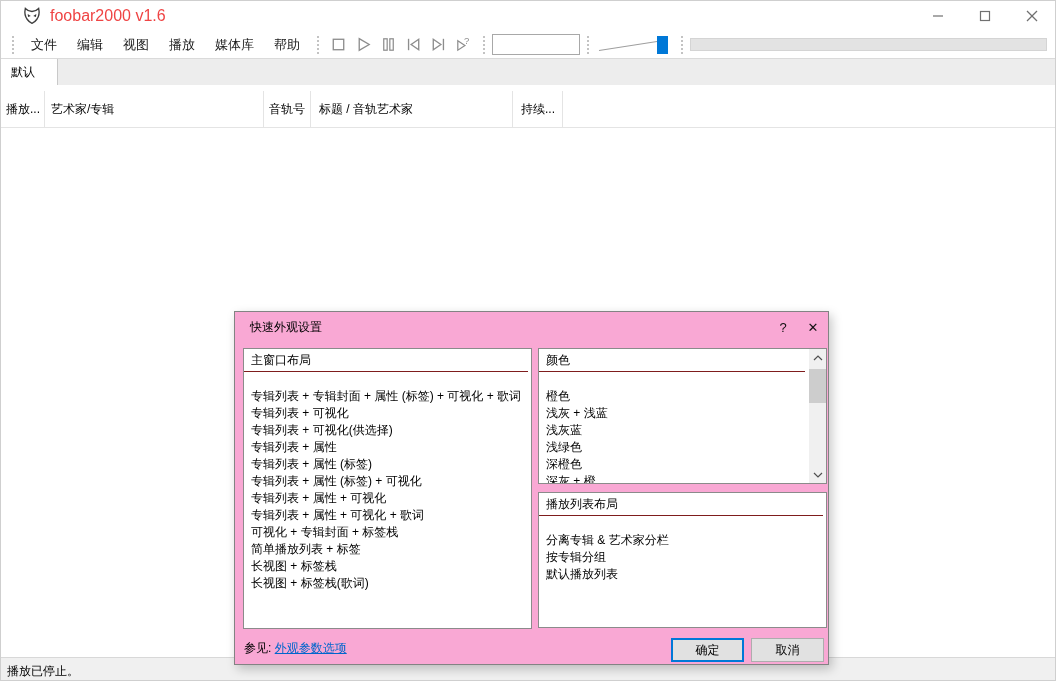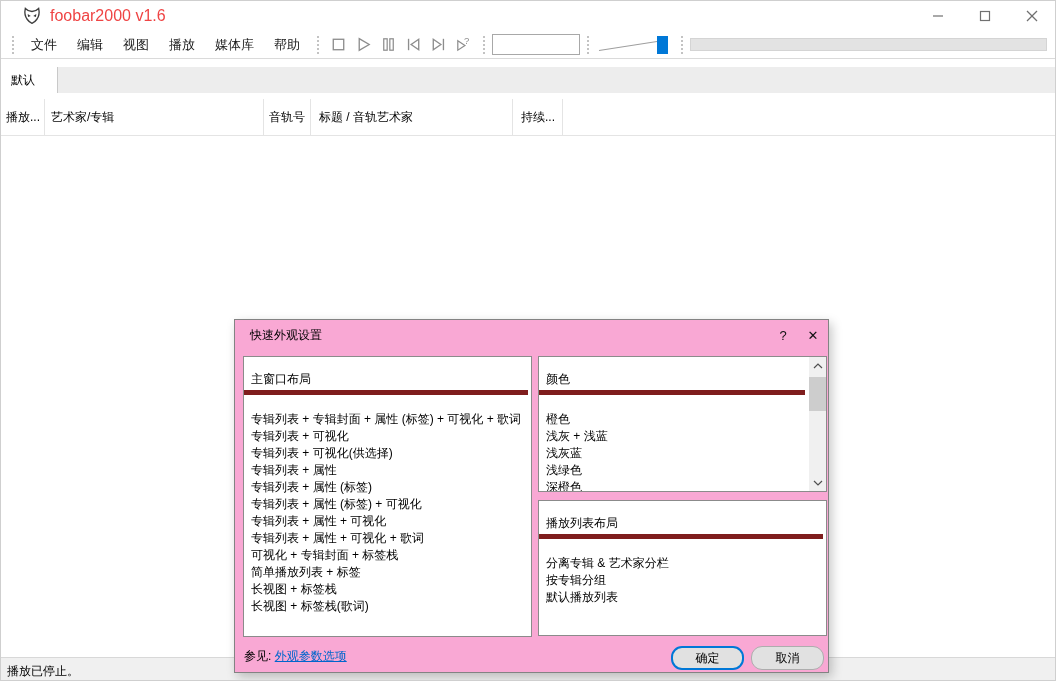--- a/index.html
+++ b/index.html
@@ -23,21 +23,21 @@
   .menubar { display:flex; height:28px; align-items:center; }
   .menu-item { padding:0 10px; font-size:13px; color:#1b1b1b; height:28px; display:flex; align-items:center; }
   .transport { display:flex; align-items:center; }
   .t-btn { width:25px; height:24px; display:flex; align-items:center; justify-content:center; }
   .search-box { width:88px; height:21px; border:1px solid #a8a8a8; background:#fff;
                 font-size:12px; padding:0 4px; outline:none; }
   .volume { width:78px; height:24px; display:flex; align-items:center; }
   .seekbar { flex:1 1 auto; height:13px; margin:0 8px 0 0; background:#e3e3e3; border:1px solid #d4d4d4; }
 
   
-  .tabrow { height:26px; background:#ededed; display:flex; align-items:stretch; flex:0 0 auto;margin-top:8px; }
+  .tabrow { height:26px; background:#ededed; display:flex; align-items:stretch; flex:0 0 auto; }
   .tab { width:57px; background:#fff; border-right:1px solid #c9c9c9;
          display:flex; align-items:center; padding-left:10px; font-size:12px; color:#000; }
 
   
   .pl-header { height:37px; display:flex; border-bottom:1px solid #e4e4e4; background:#fff;
                font-size:12px; color:#000; flex:0 0 auto;margin-top:6px; }
   .pl-col { display:flex; align-items:center; border-right:1px solid #e4e4e4; overflow:hidden; white-space:nowrap; }
   .c0 { width:44px;  padding-left:5px; }
   .c1 { width:219px; padding-left:6px; }
   .c2 { width:47px;  padding-left:5px; }
@@ -57,38 +57,38 @@
   .dlg-titlebar { height:31px; display:flex; align-items:center; padding-left:15px; font-size:12px; color:#000; }
   .dlg-tb-btn { width:30px; height:31px; display:flex; align-items:center; justify-content:center;
                 font-size:13px; color:#111; margin-left:0; }
   .dlg-tb-spacer { margin-left:auto; }
 
   .listbox { position:absolute; background:#fff; border:1px solid #8b8b8b;
              font-size:12px; line-height:17px; padding:3px 2px 0 7px; overflow:hidden; }
   .lb-main   { left:8px;   top:36px;  width:289px; height:281px; }
   .lb-colors { left:303px; top:36px;  width:289px; height:136px; padding-right:20px; }
   .lb-pl     { left:303px; top:180px; width:289px; height:136px; }
-  .lb-header { padding-bottom:2px; border-bottom:5px solid #7f1d1d; margin-left:-7px; padding-left:7px;
-               margin-right:1px;margin-top:11px; }
+  .lb-header { padding-bottom:2px; border-bottom:1px solid #7f1d1d; margin-left:-7px; padding-left:7px;
+               margin-right:1px; }
   .lb-items { margin-top:16px; }
   .lb-item { white-space:nowrap; }
 
   
   .vscroll { position:absolute; top:0; right:0; bottom:0; width:17px; background:#f0f0f0;
              display:flex; flex-direction:column; }
   .sb-arrow { height:17px; display:flex; align-items:center; justify-content:center; flex:0 0 auto; }
   .sb-track { flex:1; position:relative; }
   .sb-thumb { position:absolute; left:0; right:0; top:3px; height:34px; background:#cdcdcd; }
 
   .see-also { position:absolute; left:9px; top:328px; font-size:12px; color:#000; }
   .see-link { color:var(--link,#0066cc); text-decoration:underline; cursor:pointer; }
 
   .btn { position:absolute; width:73px; height:24px; background:#e1e1e1; font-size:12px;
          display:flex; align-items:center; justify-content:center; color:#000;
-         font-family:"Liberation Sans","DejaVu Sans",sans-serif;border-radius:11px; }
+         font-family:"Liberation Sans","DejaVu Sans",sans-serif; }
   .btn-ok { left:436px; top:326px; border:2px solid var(--accent,#0078d7); }
   .btn-cancel { left:516px; top:326px; border:1px solid #adadad; }
 
   .vol-handle { fill:var(--accent,#0078d7); }
 </style>
 </head>
 <body>
 
 <div class="window">
 

